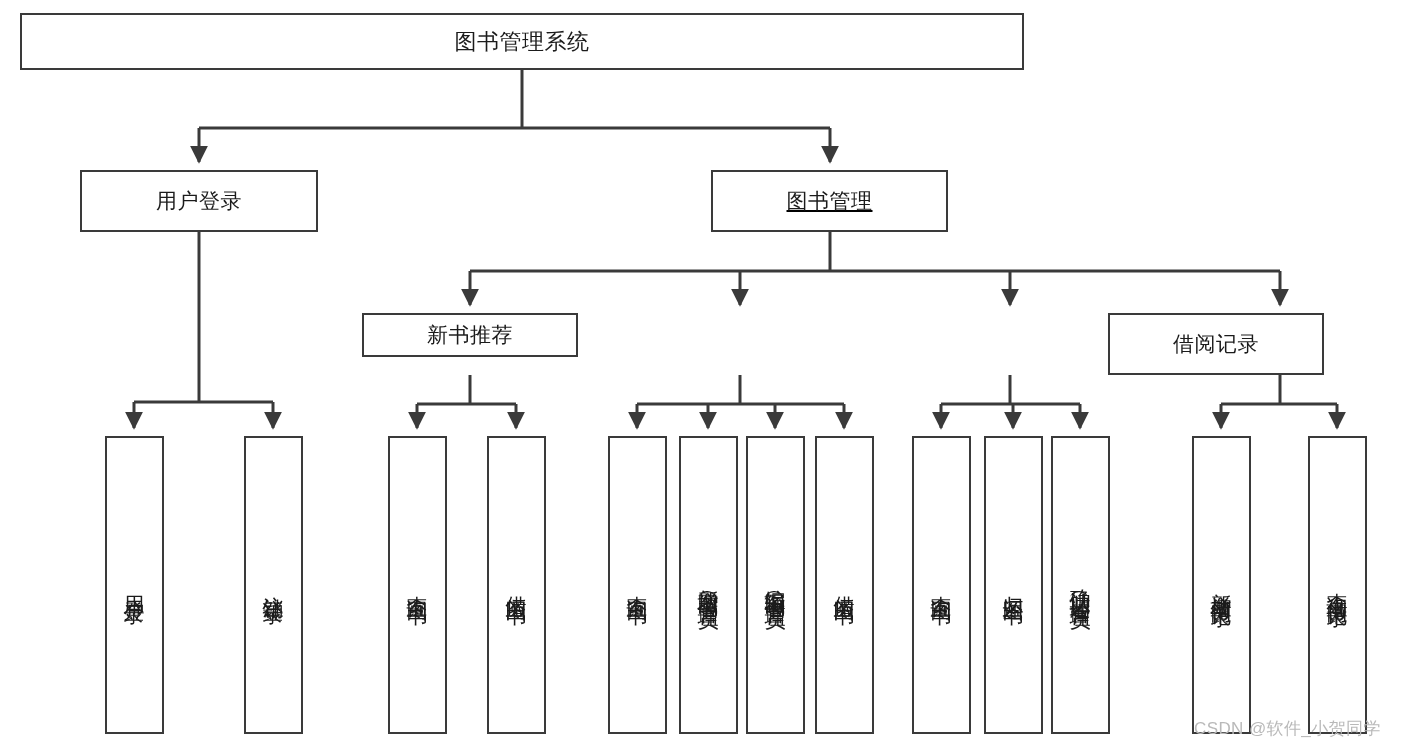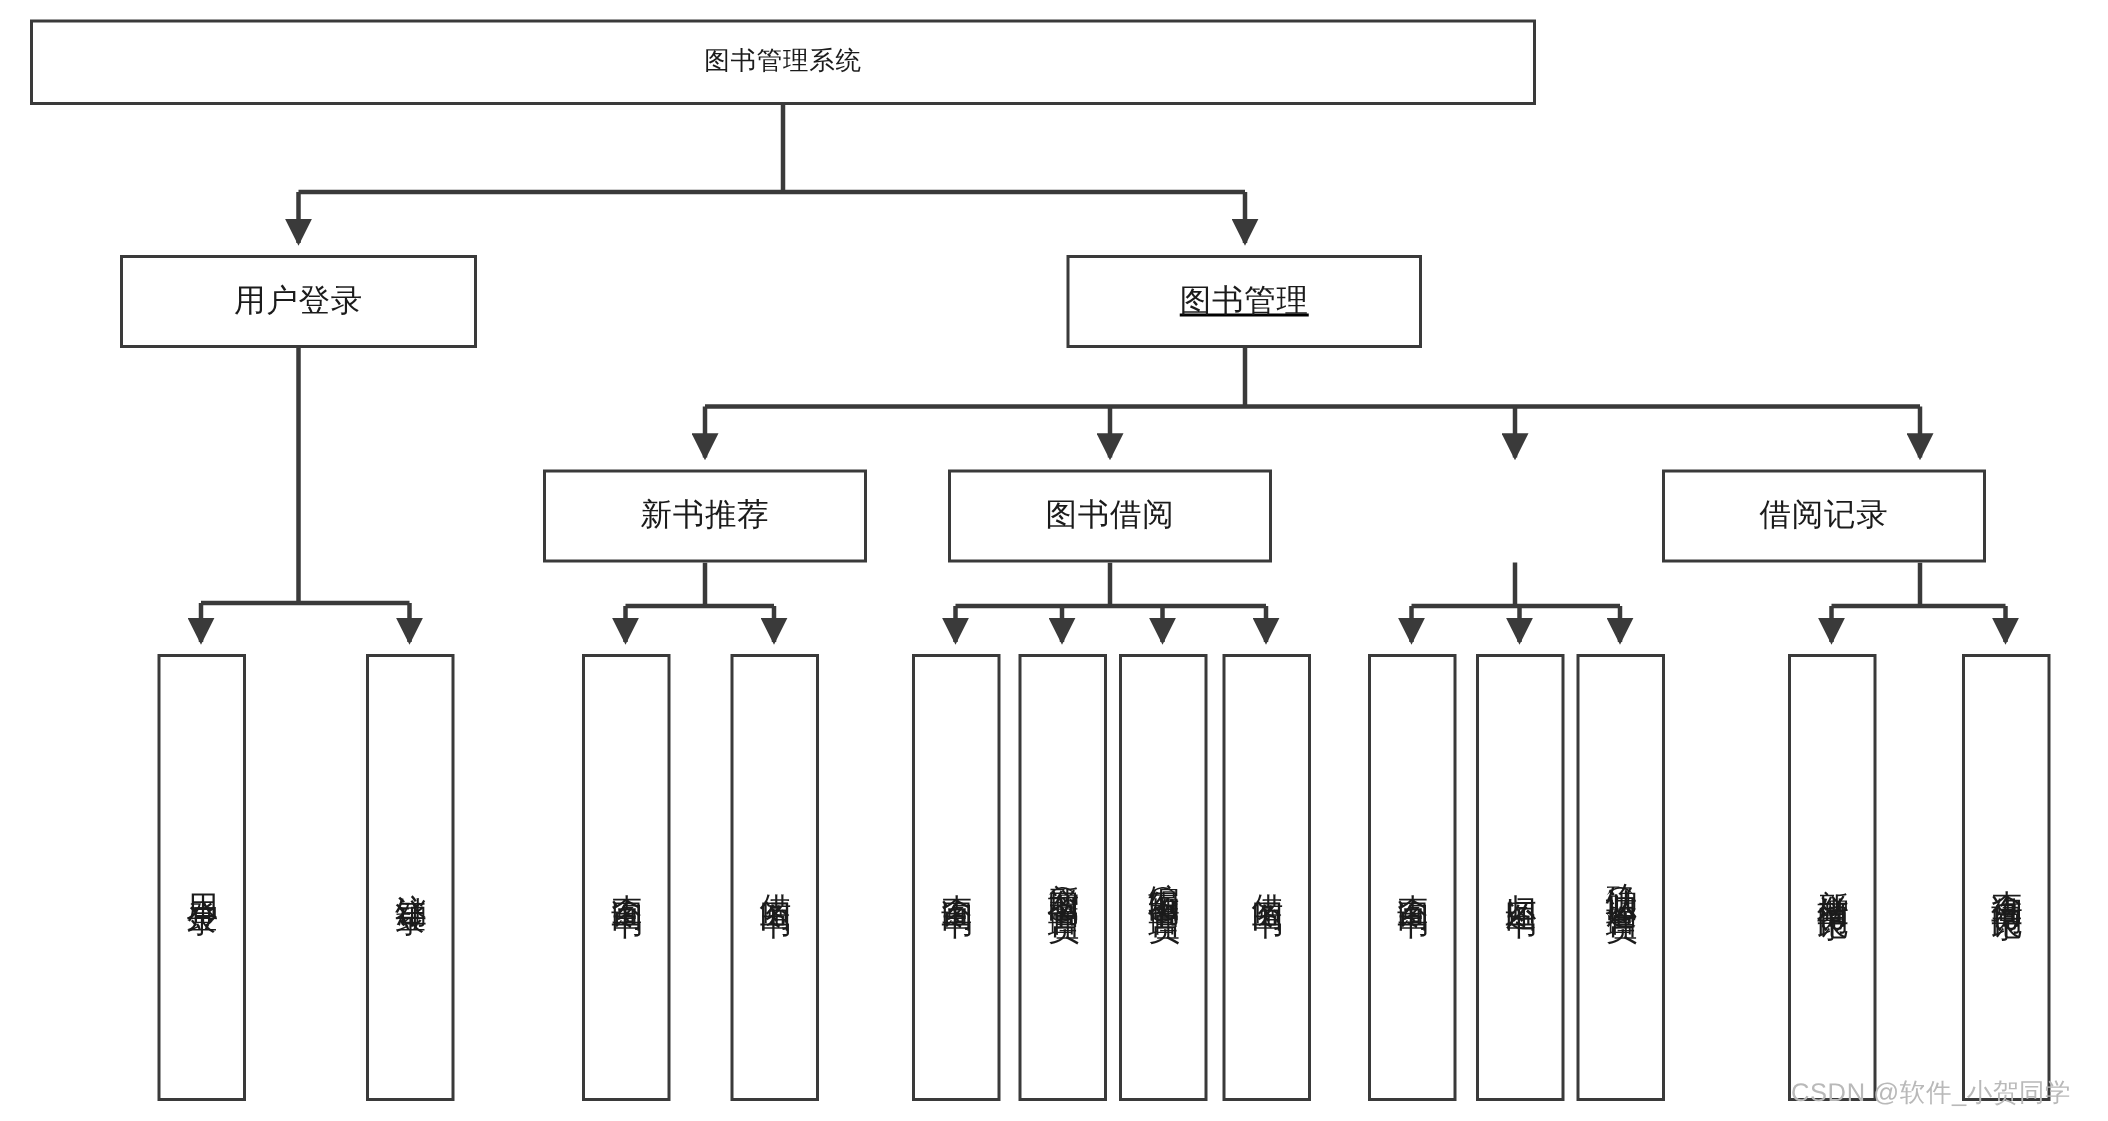--- a/index.html
+++ b/index.html
@@ -39,21 +39,21 @@
     color: #1b1b1b;
     line-height: 1.08;
     text-align: center;
     white-space: nowrap;
   }
   .node.horiz .label {
     font-size: 21px;
     letter-spacing: 0.5px;
   }
   .node.root .label {
-    font-size: 17px;
+    font-size: 22px;
     letter-spacing: 0.5px;
   }
   .node.vert {
     align-items: center;
     justify-content: center;
   }
   .node.vert .label {
     writing-mode: vertical-rl;
     text-orientation: upright;
     font-size: 21px;
@@ -127,25 +127,22 @@
     <span class="label">图书管理系统</span>
   </div>
 
   <div class="node horiz" style="left:80px; top:170px; width:238px; height:62px;">
     <span class="label">用户登录</span>
   </div>
   <div class="node horiz" style="left:711px; top:170px; width:237px; height:62px;text-decoration:underline;">
     <span class="label">图书管理</span>
   </div>
 
-  <div class="node horiz" style="left:362px; top:313px; width:216px; height:62px;">
+  <div class="node horiz" style="left:362px; top:313px; width:216px; height:44px;">
     <span class="label">新书推荐</span>
-  </div>
-  <div class="node horiz" style="left:632px; top:313px; width:216px; height:62px;">
-    <span class="label">图书借阅</span>
   </div>
   <div class="node horiz" style="left:1108px; top:313px; width:216px; height:62px;">
     <span class="label">借阅记录</span>
   </div>
 
   <div class="node vert" style="left:105px; top:436px; width:59px; height:298px;">
     <span class="label">用户登录</span>
   </div>
   <div class="node vert" style="left:244px; top:436px; width:59px; height:298px;">
     <span class="label">注销登录</span>

